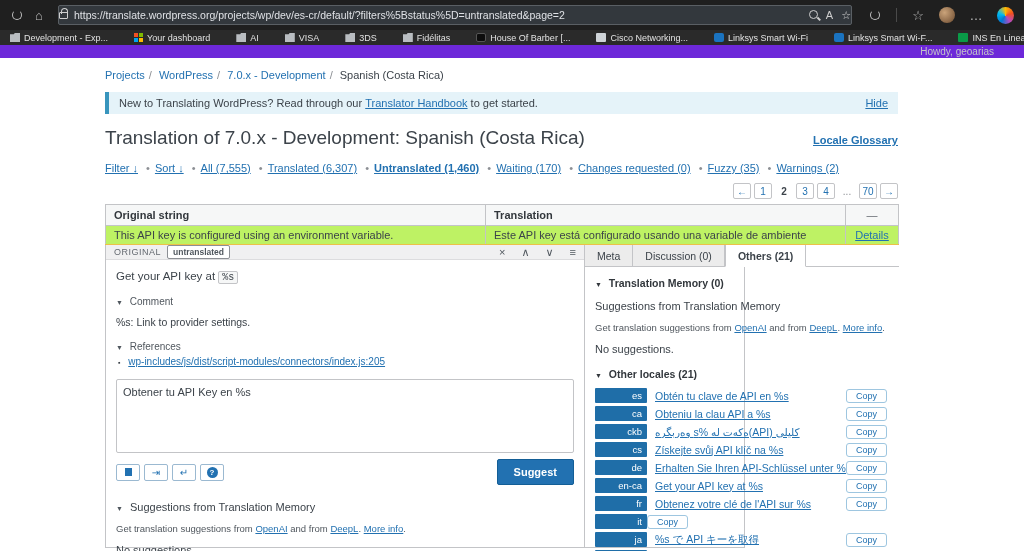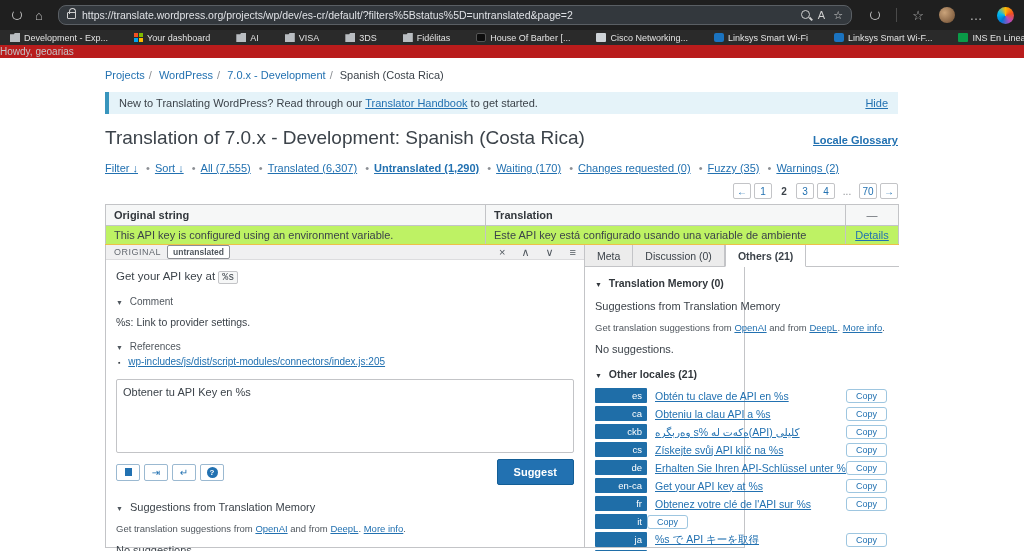--- a/index.html
+++ b/index.html
@@ -3,22 +3,22 @@
 <meta charset="utf-8">
 <style>
   * { margin:0; padding:0; box-sizing:border-box; }
   html,body { width:1024px; height:551px; overflow:hidden; background:#fff;
     font-family:"Liberation Sans", sans-serif; }
 
   
   .chrome-top { height:30px; background:#1f1f1f; display:flex; align-items:center; padding:0 6px; }
   .nav-ico { color:#bdbdbd; font-size:13px; width:22px; text-align:center; flex:0 0 auto; }
   .arc { display:inline-block; width:10px; height:10px; border:1.5px solid #bdbdbd; border-radius:50%; border-top-color:transparent; }
-  .url-pill { flex:1; height:20px; margin:0 8px; background:#33383d; border:1px solid #5a5f64; border-radius:8px;
-    display:flex; align-items:center; padding:0 8px; min-width:0; }
+  .url-pill { flex:1; height:20px; margin:0 8px; background:#33383d; border:1px solid #5a5f64; border-radius:2px;
+    display:flex; align-items:center; padding:0 0; min-width:0; }
   .url-text { color:#dfe1e5; font-size:10.5px; white-space:nowrap; overflow:hidden; flex:1; }
   .pill-ico { color:#cfcfcf; font-size:11px; margin-left:8px; flex:0 0 auto; }
   .lock { width:9px; height:7px; border:1px solid #cfcfcf; border-radius:1px; position:relative; margin-right:6px; flex:0 0 auto;}
   .lock::before { content:""; position:absolute; top:-5px; left:1px; width:5px; height:5px; border:1px solid #cfcfcf; border-bottom:none; border-radius:4px 4px 0 0; }
   .mag { width:9px; height:9px; border:1.5px solid #cfcfcf; border-radius:50%; position:relative; display:inline-block;}
   .mag::after { content:""; position:absolute; width:4px; height:1.5px; background:#cfcfcf; transform:rotate(45deg); right:-4px; bottom:-1px; }
   .chrome-right { display:flex; align-items:center; gap:10px; padding:0 4px; flex:0 0 auto;}
   .avatar { width:16px; height:16px; border-radius:50%; background:radial-gradient(circle at 35% 35%, #caa37a, #6b4a2f); }
   .copilot { width:17px; height:17px; border-radius:50%; background:conic-gradient(#ffb900,#f25022,#b44ac0,#0078d4,#00bcf2,#ffb900); }
   .vsep { width:1px; height:14px; background:#4a4a4a; }
@@ -30,21 +30,21 @@
   .bm-ms { display:grid; grid-template-columns:4px 4px; grid-template-rows:4px 4px; gap:1px; width:9px;height:9px;}
   .bm-ms i:nth-child(1){background:#f25022;} .bm-ms i:nth-child(2){background:#7fba00;}
   .bm-ms i:nth-child(3){background:#00a4ef;} .bm-ms i:nth-child(4){background:#ffb900;}
   .bm-dark { background:#0d0d0d; border:1px solid #555; border-radius:2px; }
   .bm-cisco { background:#cfd4d8; border-radius:1px; }
   .bm-linksys { background:#1a73c0; border-radius:2px; }
   .bm-ins { background:#0a9b48; border-radius:1px; }
   .bm-top { background:#8a8a3a; border-radius:1px; }
   .bm-spacer { flex:1; }
 
-  .admin-bar { height:13px; background:#b91c1c; display:flex; align-items:center; justify-content:flex-start; padding-right:30px; }
+  .admin-bar { height:13px; background:#6d28d9; display:flex; align-items:center; justify-content:flex-end; padding-right:30px; }
   .howdy { color:#c3c4c7; font-size:10px; }
 
   
   .page { background:#fff; height:493px; }
   .wrap { width:793px; margin-left:105px; }
   a, .link { color:#2271b1; text-decoration:underline; cursor:pointer; }
   .breadcrumb { padding-top:11px; font-size:11px; color:#50575e; }
   .breadcrumb span.sep { color:#8c8f94; margin:0 4px; }
   .breadcrumb .crumb { color:#2271b1; text-decoration:none; }
   .breadcrumb .crumb.last { color:#3c434a; }
@@ -261,21 +261,21 @@
       
     
         <li><span>Filter ↓</span></li>
       
         <li><span>Sort ↓</span></li>
       
         <li><span>All (7,555)</span></li>
       
         <li><span>Translated (6,307)</span></li>
       
-        <li class="active"><span>Untranslated (1,290)</span></li>
+        <li class="active"><span>Untranslated (1,460)</span></li>
       
         <li><span>Waiting (170)</span></li>
       
         <li><span>Changes requested (0)</span></li>
       
         <li><span>Fuzzy (35)</span></li>
       
         <li><span>Warnings (2)</span></li>
       </ul>
 

